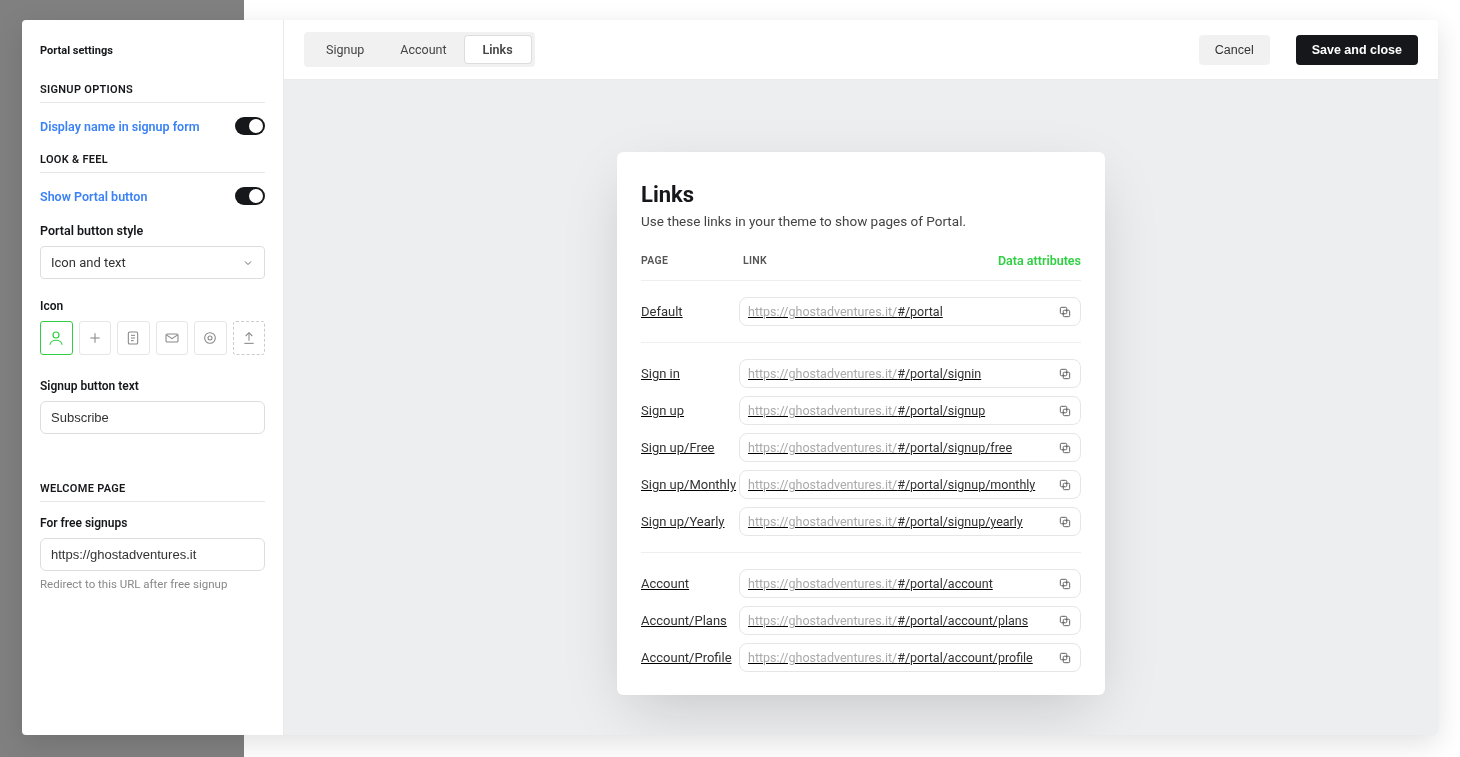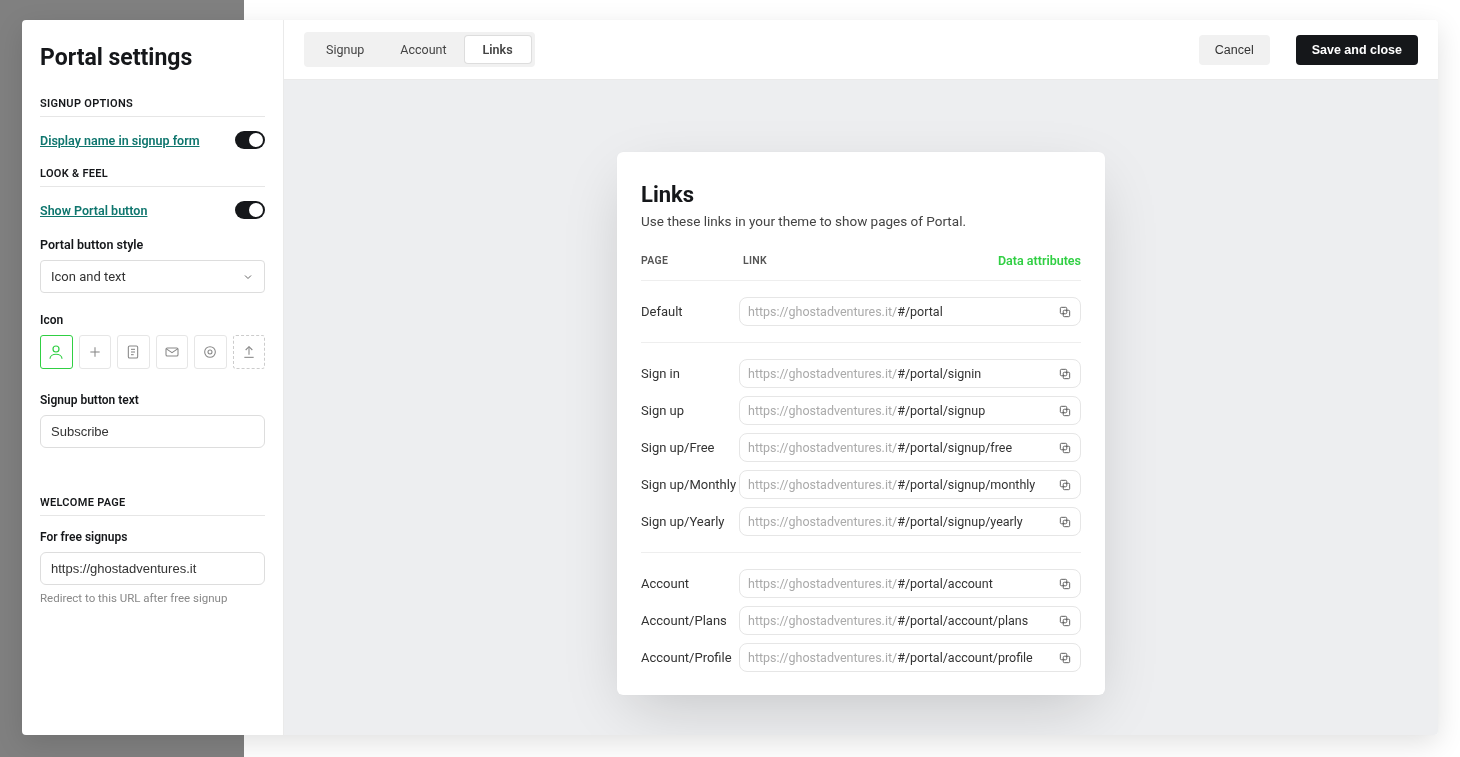--- a/index.html
+++ b/index.html
@@ -31,21 +31,21 @@
     display: flex;
     overflow: hidden;
   }
   .sidebar {
     width: 262px;
     border-right: 1px solid #eaeaea;
     padding: 24px 18px 18px 18px;
     overflow-y: auto;
   }
   .sidebar h1 {
-    font-size: 23px;
+    font-size: 11px;
     font-weight: 700;
     color: #15171a;
     margin-bottom: 26px;
   }
   .section-label {
     font-size: 11px;
     font-weight: 600;
     letter-spacing: .3px;
     color: #15171a;
     text-transform: uppercase;
@@ -55,22 +55,21 @@
   }
   .row {
     display: flex;
     align-items: center;
     justify-content: space-between;
     margin-bottom: 18px;
   }
   .row-label {
     font-size: 12.5px;
     font-weight: 600;
-    color: #0f766e;
-    text-decoration: underline;
+    color: #3b82f6;
   }
   .toggle {
     width: 30px;
     height: 18px;
     background: #15171a;
     border-radius: 999px;
     position: relative;
     cursor: pointer;
   }
   .toggle::after {
@@ -220,21 +219,21 @@
     font-size: 10.5px;
     font-weight: 600;
     letter-spacing: .3px;
     color: #555;
     padding-bottom: 12px;
   }
   .col-page { width: 102px; }
   .col-link { flex: 1; }
   .data-attrs { color: #30cf43; font-weight: 600; cursor: pointer; font-size: 12.5px; letter-spacing: 0; }
   .link-group { border-top: 1px solid #eee; padding: 12px 0; }
-  .link-row { display: flex; align-items: center; padding: 4px 0; }
+  .link-row { display: flex; align-items: center; padding: 4px 0; text-decoration: underline; }
   .page-name { width: 98px; font-size: 13px; color: #333; }
   .link-box {
     flex: 1;
     display: flex;
     align-items: center;
     border: 1px solid #e6e6e6;
     border-radius: 8px;
     padding: 6px 8px;
     font-size: 12.5px;
     background: #fff;

